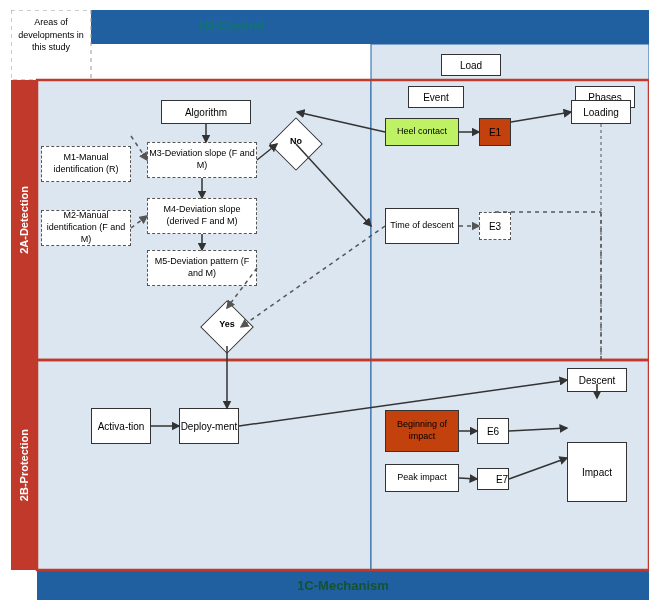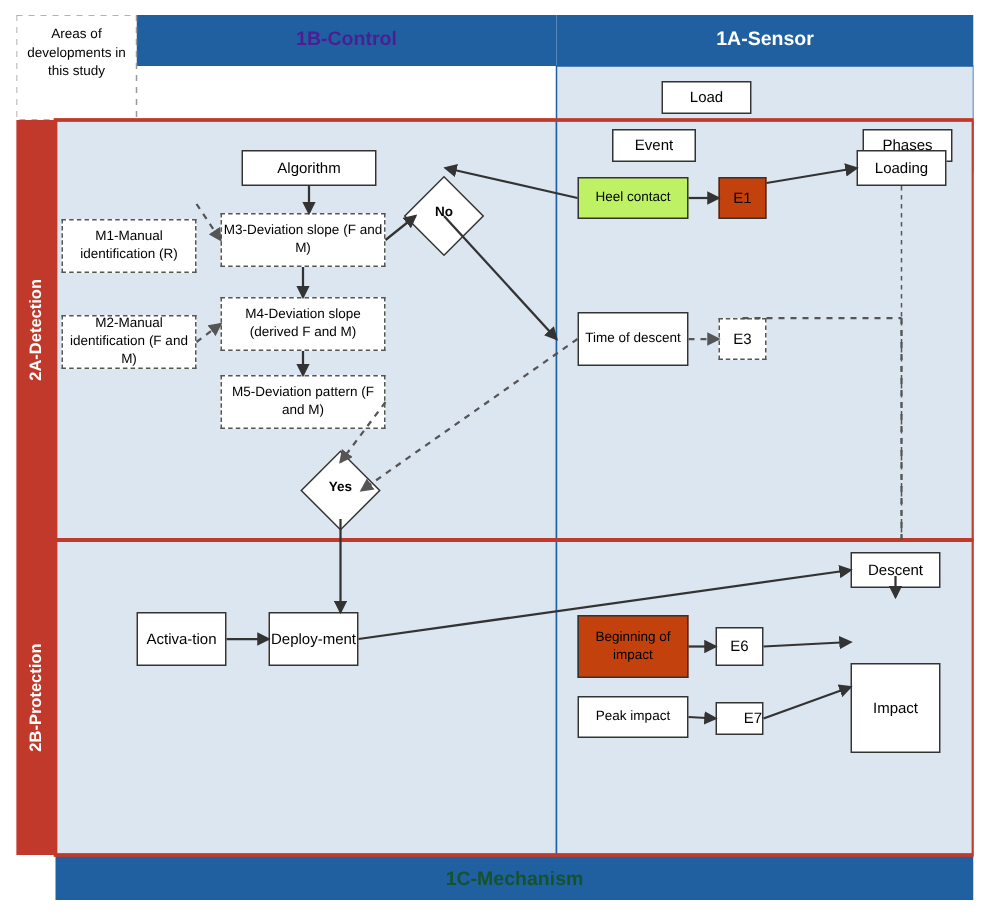--- a/index.html
+++ b/index.html
@@ -54,22 +54,21 @@
 
       <rect x="360" y="350" width="278" height="210" fill="#dce6f1" stroke="#2060A0"></rect>
 
       <rect x="26" y="560" width="612" height="30" fill="#2060A0"></rect>
 
       <rect x="26" y="70" width="612" height="280" fill="none" stroke="#c0392b" stroke-width="2.5"></rect>
 
       <rect x="26" y="350" width="612" height="210" fill="none" stroke="#c0392b" stroke-width="2.5"></rect>
     </svg>
 
-    <div style="position:absolute;top:8px;left:80px;width:280px;text-align:center;color:#4c1d95;font-weight:bold;font-size:13px;">1B-Control</div>
-    <div style="position:absolute;top:8px;left:360px;width:278px;text-align:center;color:white;font-weight:bold;font-size:13px;">1A-Sensor</div>
+    <div style="position:absolute;top:8px;left:80px;width:280px;text-align:center;color:#0f766e;font-weight:bold;font-size:13px;">1B-Control</div>
 
     <div style="position:absolute;top:2px;left:2px;width:76px;text-align:center;font-size:9px;line-height:1.4;padding:4px 2px;">Areas of developments in this study</div>
 
     <div style="position:absolute;top:70px;left:0px;width:26px;height:280px;background:#c0392b;display:flex;align-items:center;justify-content:center;">
       <span style="writing-mode:vertical-rl;transform:rotate(180deg);color:white;font-weight:bold;font-size:11px;">2A-Detection</span>
     </div>
     <div style="position:absolute;top:350px;left:0px;width:26px;height:210px;background:#c0392b;display:flex;align-items:center;justify-content:center;">
       <span style="writing-mode:vertical-rl;transform:rotate(180deg);color:white;font-weight:bold;font-size:11px;">2B-Protection</span>
     </div>
 

